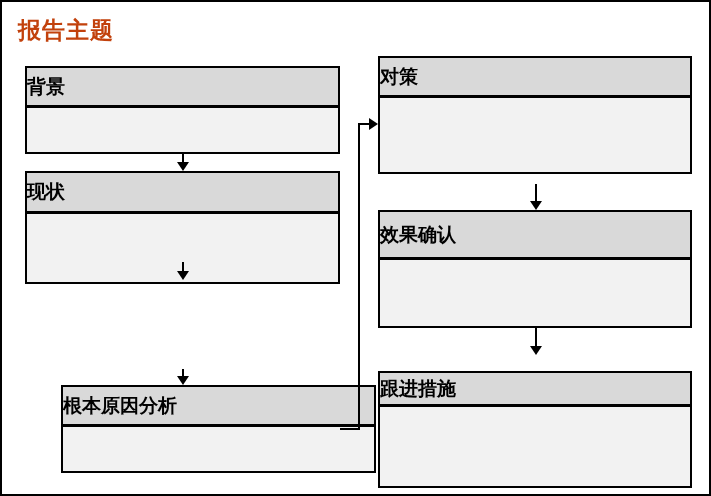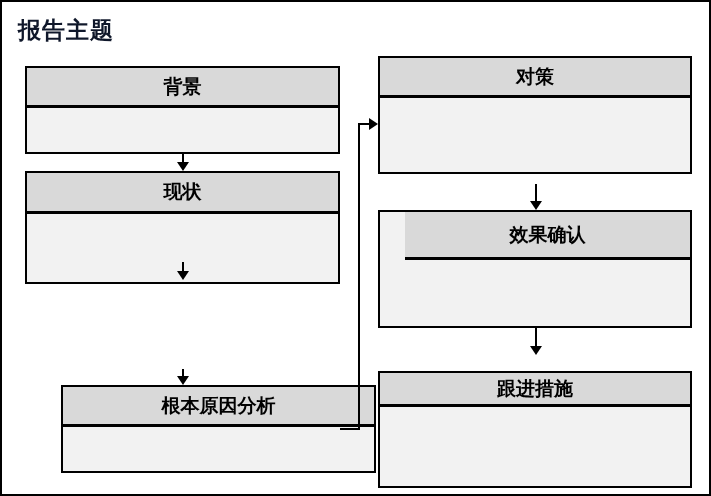--- a/index.html
+++ b/index.html
@@ -16,38 +16,37 @@
     border: 2px solid var(--border, #000);
     background: var(--bg, #fff);
     overflow: hidden;
   }
   .page-title {
     position: absolute;
     left: 16px;
     top: 13px;
     font-size: 23px;
     font-weight: bold;
-    color: #0f172a;
+    color: #c2410c;
     letter-spacing: 1px;
   }
   .box {
     position: absolute;
     box-sizing: border-box;
     border: 2px solid var(--border, #000);
     background: var(--body-fill, #f2f2f2);
     display: flex;
     flex-direction: column;
   }
   .box-header {
     box-sizing: border-box;
     background: var(--header-fill, #d9d9d9);
     border-bottom: 3px solid var(--border, #000);
     display: flex;
     align-items: center;
-    justify-content: center;
     font-size: 19px;
     font-weight: bold;
     color: #000;
   }
   .box-body {
     flex: 1;
   }
   .arrow-down {
     position: absolute;
     width: 13px;
@@ -109,21 +108,21 @@
     <div class="box-body"></div>
   </div>
 
   <div class="box" style="left:376px; top:54px; width:314px; height:118px;">
     <div class="box-header" style="height:40px">
       <span>对策</span>
     </div>
     <div class="box-body"></div>
   </div>
 
-  <div class="box" style="left:376px; top:208px; width:314px; height:118px;padding-left:25px;">
+  <div class="box" style="left:376px; top:208px; width:314px; height:118px;">
     <div class="box-header" style="height:48px">
       <span>效果确认</span>
     </div>
     <div class="box-body"></div>
   </div>
 
   <div class="box" style="left:376px; top:369px; width:314px; height:117px;">
     <div class="box-header" style="height:34px">
       <span>跟进措施</span>
     </div>

